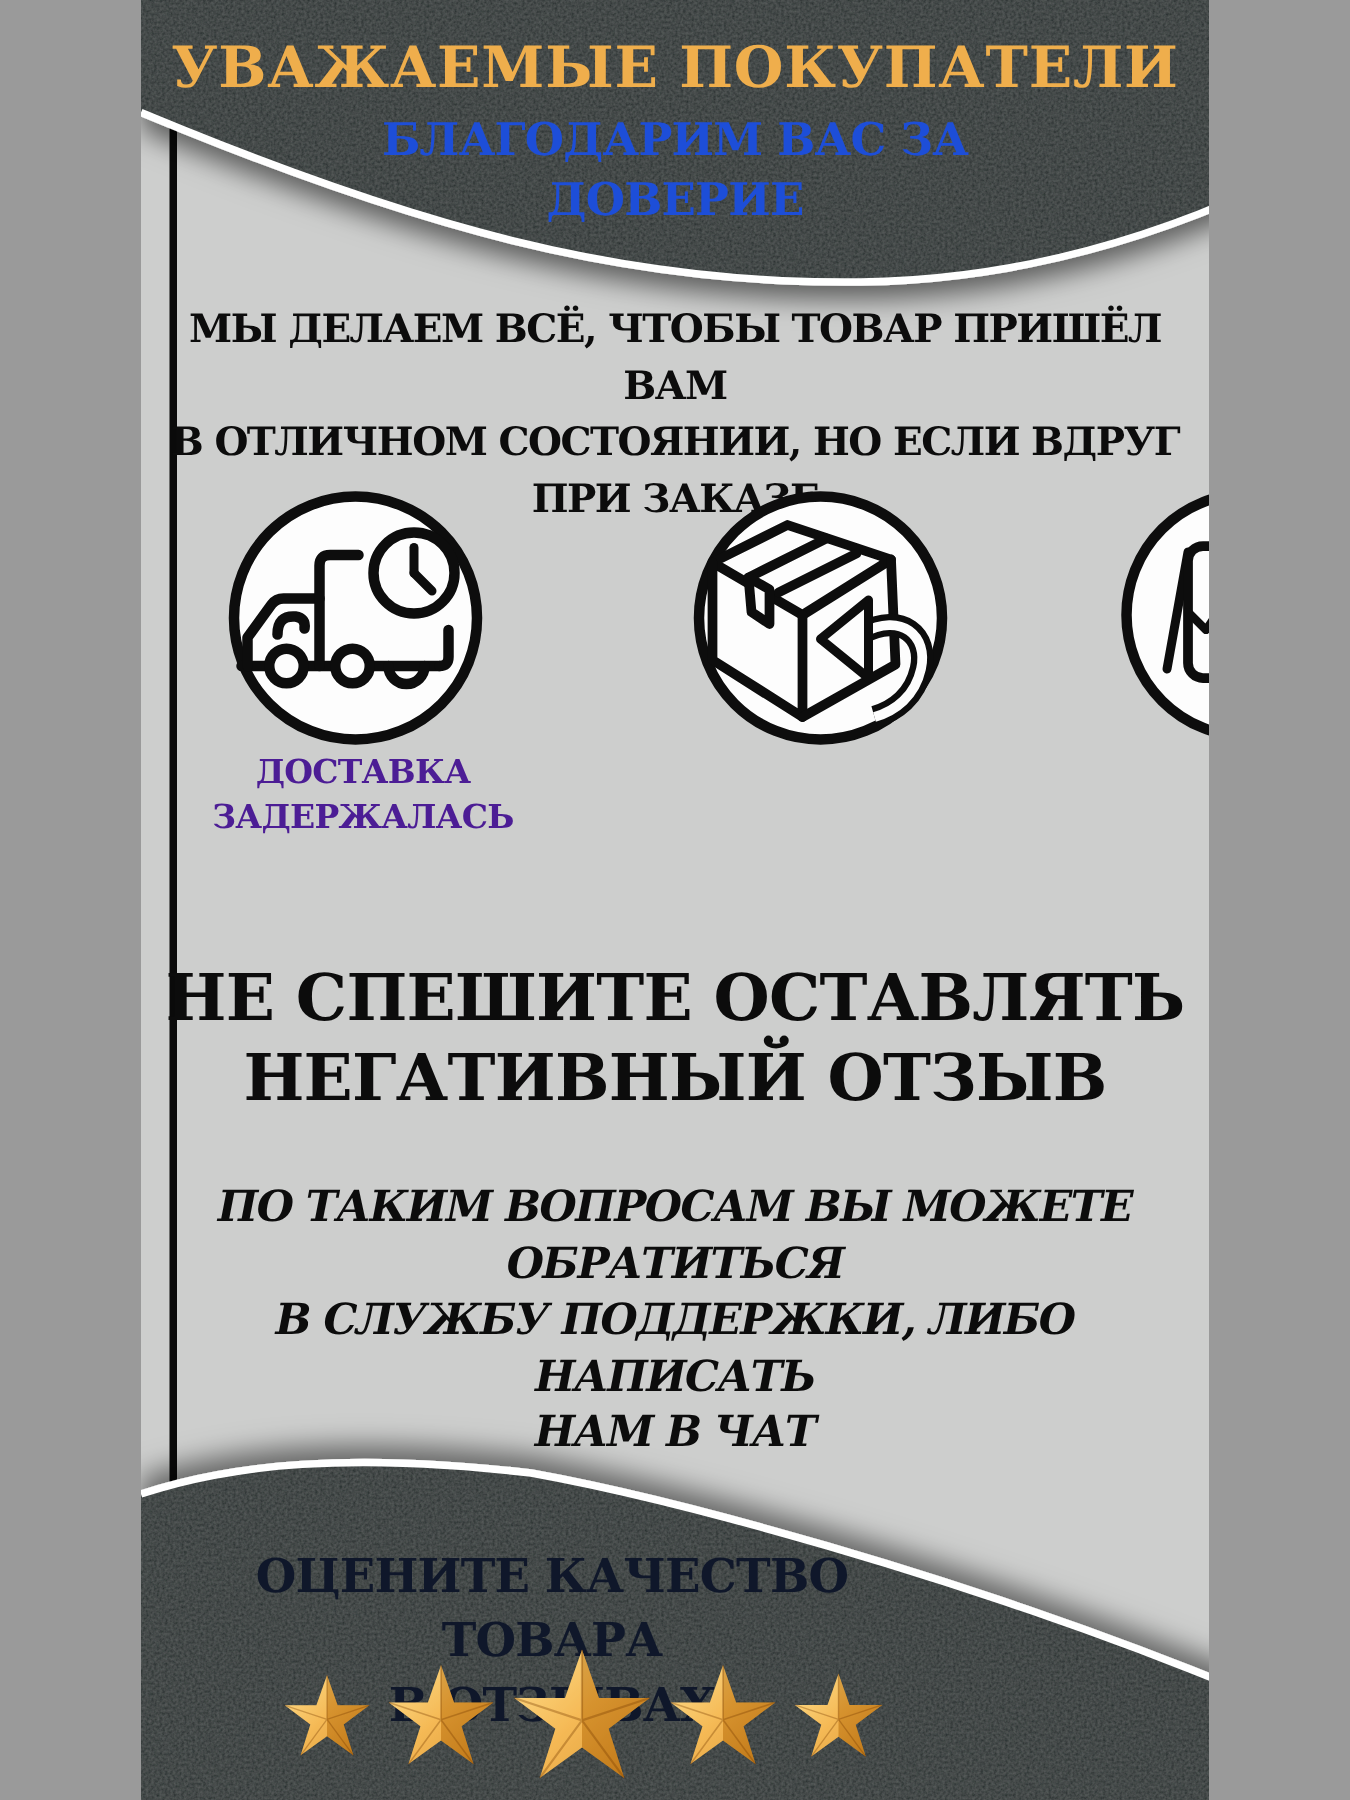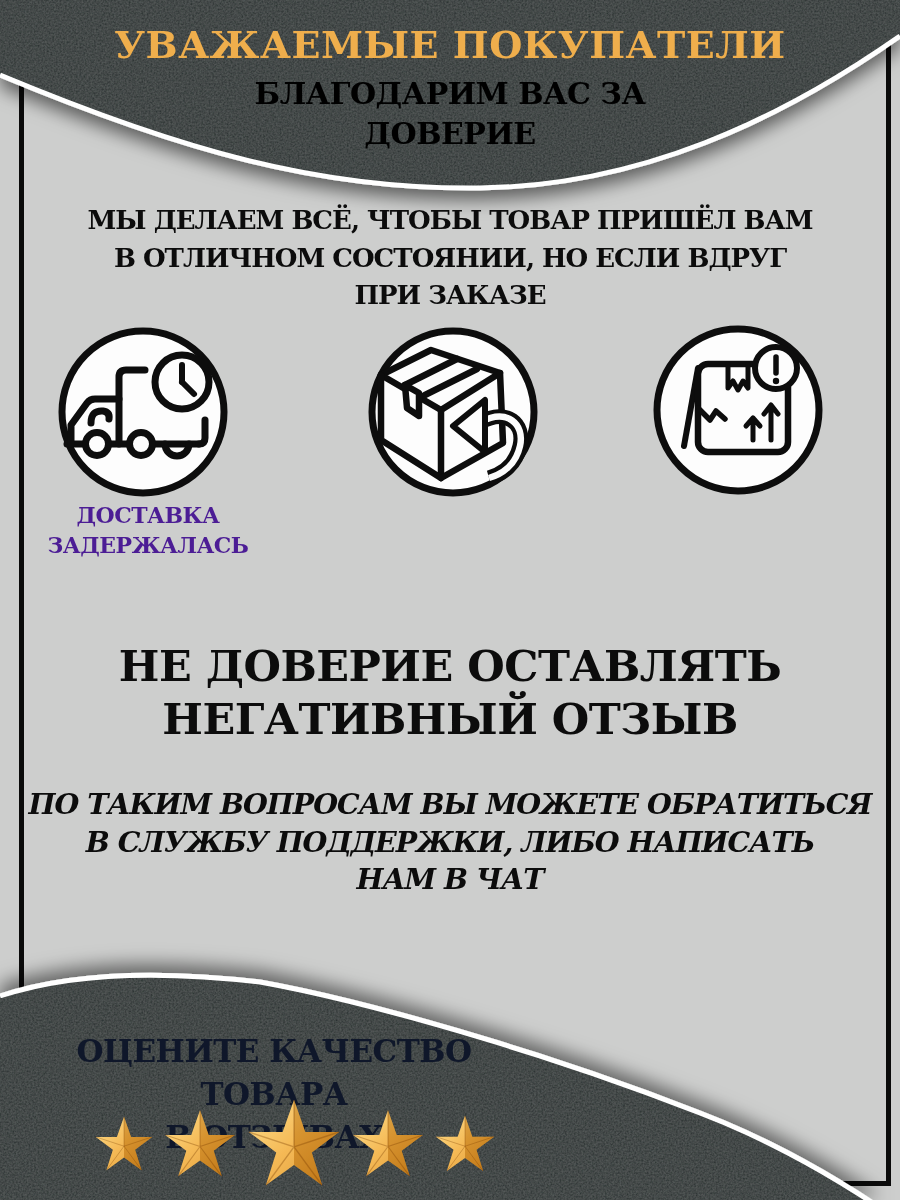--- a/index.html
+++ b/index.html
@@ -1,29 +1,29 @@
 <!DOCTYPE html>
 <html><head>
 <meta charset="utf-8">
 <style>
   html,body{margin:0;padding:0;background:#9a9a9a;}
   .page{
-    position:relative;width:900px;height:1200px;margin:0 auto;
+    position:relative;width:712px;height:1200px;margin:0 auto;
     background:#cdcecd;overflow:hidden;
     font-family:"DejaVu Serif","Liberation Serif",serif;font-weight:700;
   }
   .frame{
     position:absolute;left:19px;top:-8px;width:872px;height:1194px;
     border:5px solid #0a0a0a;box-sizing:border-box;z-index:1;
   }
   .bgsvg{position:absolute;left:0;top:0;z-index:2;pointer-events:none;}
   .txt{position:absolute;left:0;width:100%;text-align:center;color:#0c0c0c;
        white-space:pre-line;z-index:4;}
   .h-title{top:22px;font-size:38px;line-height:46px;color:#efae4c;letter-spacing:.5px;}
-  .h-sub{top:74px;font-size:30px;line-height:40px;color:#000000;letter-spacing:-.5px;}
+  .h-sub{top:74px;font-size:30px;line-height:40px;color:#1d4ed8;letter-spacing:-.5px;}
   .intro{top:202px;font-size:26px;line-height:37.5px;letter-spacing:-1px;}
   .headline{top:640px;font-size:43px;line-height:53px;letter-spacing:-.5px;}
   .support{top:786px;font-size:28.5px;line-height:37.5px;letter-spacing:-1px;font-style:italic;}
   .icon-wrap{position:absolute;width:172px;height:172px;z-index:4;}
   .i1{left:57px;top:326px;}
   .i2{left:367px;top:326px;}
   .i3{left:652px;top:324px;}
   .icon-label{position:absolute;width:260px;top:500px;text-align:center;
        color:#4c1d95;font-size:22px;line-height:30px;letter-spacing:-.5px;
        white-space:pre-line;z-index:4;}
@@ -142,21 +142,21 @@
       </g>
       <circle cx="124" cy="44" r="21" fill="#fdfdfd" stroke="#0d0d0d" stroke-width="6"></circle>
       <path d="M124,33 V49" fill="none" stroke="#0d0d0d" stroke-width="5.5" stroke-linecap="round"></path>
       <circle cx="124" cy="57" r="3.2" fill="#0d0d0d"></circle>
     </svg>
   </div>
 
   <div class="icon-label l1">ДОСТАВКА
 ЗАДЕРЖАЛАСЬ</div>
 
-  <div class="txt headline">НЕ ДОВЕРИЕ ОСТАВЛЯТЬ
+  <div class="txt headline">НЕ СПЕШИТЕ ОСТАВЛЯТЬ
 НЕГАТИВНЫЙ ОТЗЫВ</div>
 
   <div class="txt support">ПО ТАКИМ ВОПРОСАМ ВЫ МОЖЕТЕ ОБРАТИТЬСЯ
 В СЛУЖБУ ПОДДЕРЖКИ, ЛИБО НАПИСАТЬ
 НАМ В ЧАТ</div>
 
   <div class="footer-msg">ОЦЕНИТЕ КАЧЕСТВО ТОВАРА
 В ОТЗЫВАХ</div>
   <div class="star-row">
       <svg viewBox="0 0 100 100" width="60" height="60">

